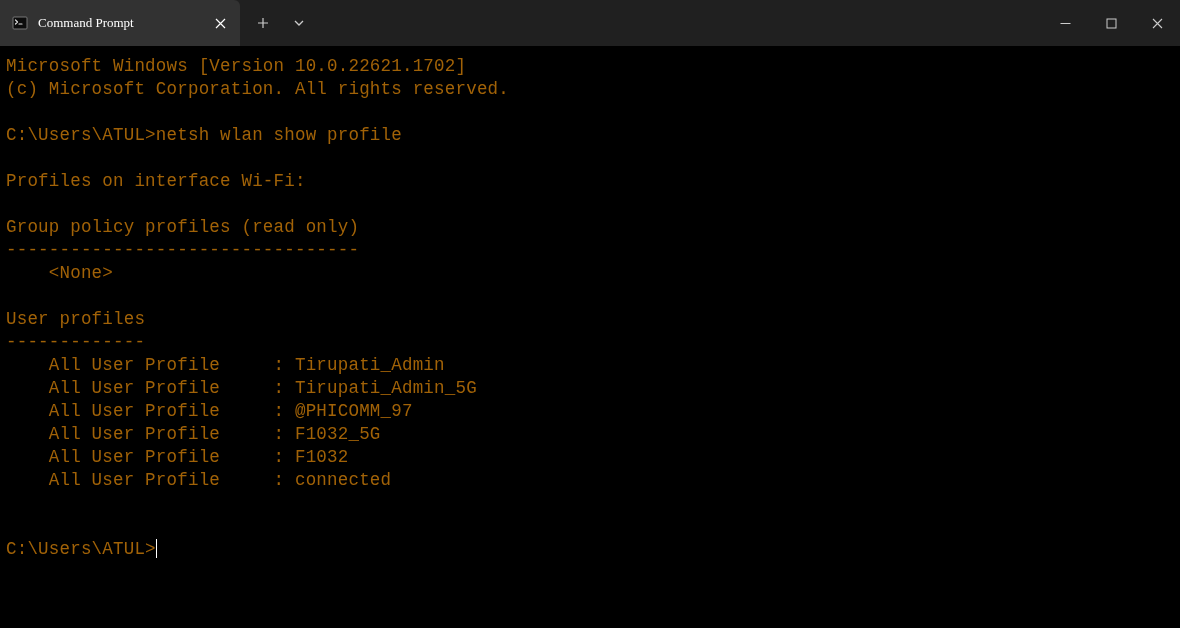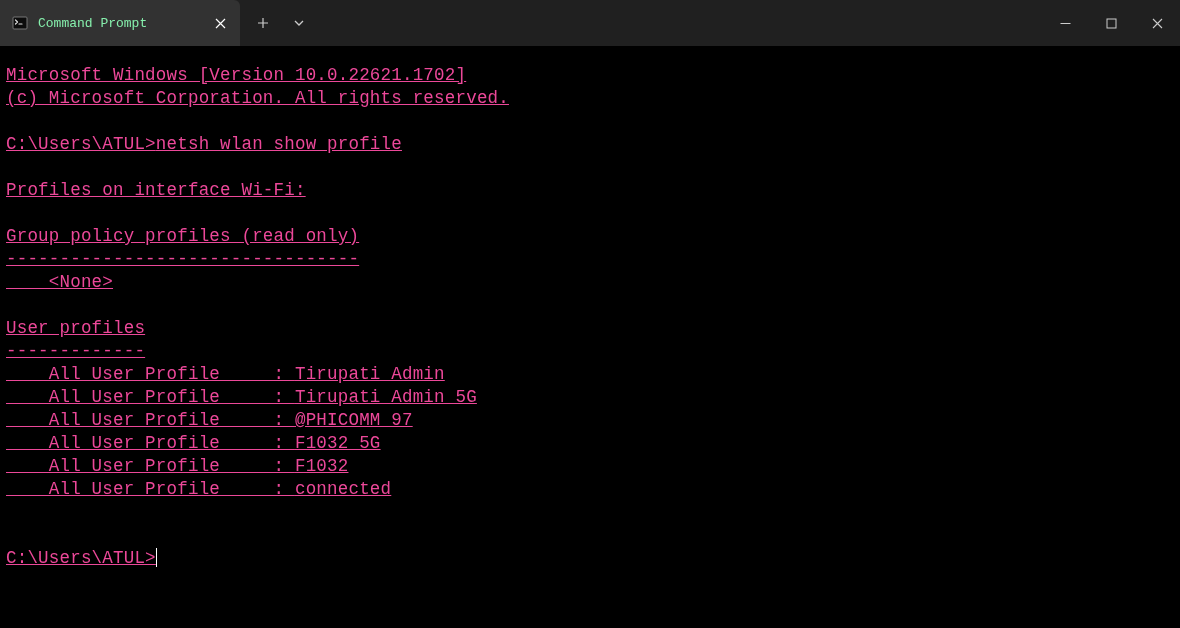--- a/index.html
+++ b/index.html
@@ -28,23 +28,23 @@
   }
   .tab-icon {
     width: 16px;
     height: 16px;
     display: flex;
     align-items: center;
     justify-content: center;
   }
   .tab-icon svg { display: block; }
   .tab-title {
-    color: #86efac;
+    color: #ffffff;
     font-size: 13px;
-    font-family: Liberation Mono, monospace;
+    font-family: Liberation Serif, serif;
     flex: 1;
   }
   .tab-close {
     width: 20px;
     height: 20px;
     display: flex;
     align-items: center;
     justify-content: center;
     color: #ffffff;
     border-radius: 3px;
@@ -70,28 +70,27 @@
     align-items: stretch;
   }
   .win-btn {
     width: 46px;
     display: flex;
     align-items: center;
     justify-content: center;
     color: #cccccc;
   }
   .terminal {
-    padding: 18px 6px;
-    color: #ec4899;
+    padding: 9px 6px;
+    color: #a16207;
     font-size: 17.5px;
     line-height: 23px;
     white-space: pre;
     letter-spacing: 0.2px;
     font-weight: 500;
-    text-decoration: underline;
   }
   .cursor {
     display: inline-block;
     width: 1.5px;
     height: 19px;
     background: #ffffff;
     vertical-align: text-bottom;
     margin-bottom: 1px;
   }
 </style>

